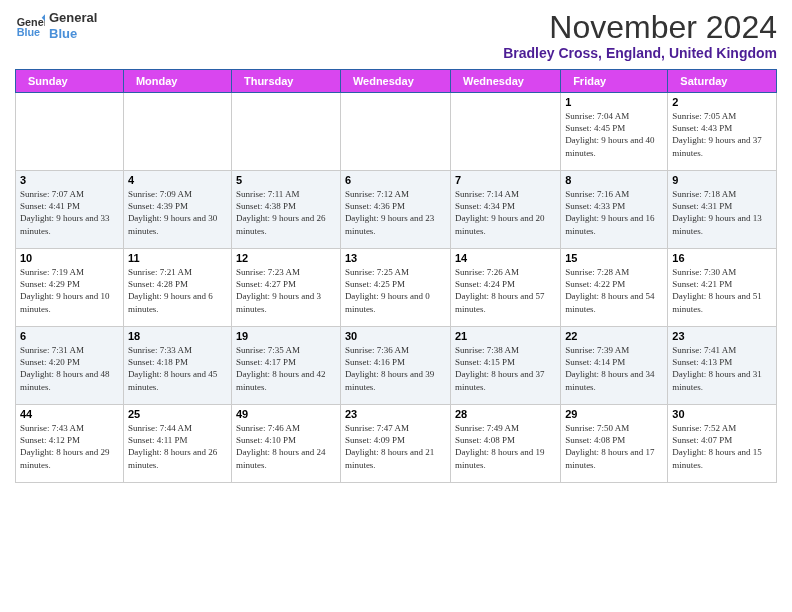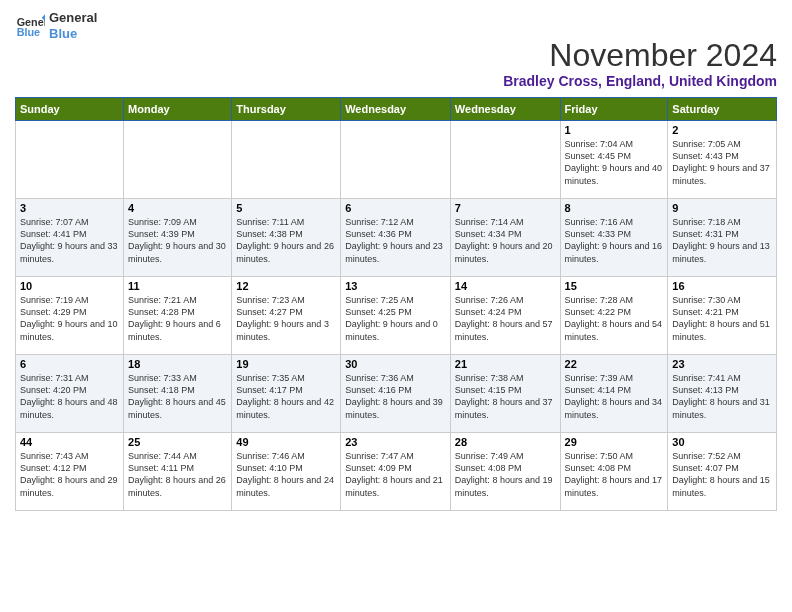--- a/index.html
+++ b/index.html
@@ -25,42 +25,41 @@
       display: flex;
       align-items: center;
       gap: 4px;
     }
     .logo-icon {
       width: 30px;
       height: 30px;
     }
     .title-area {
       text-align: right;
-      margin-top: 28px;
     }
     .main-title {
       font-size: 32px;
       font-weight: normal;
       color: #333;
       line-height: 1.1;
     }
     .subtitle {
       font-size: 14px;
       color: #4c1d95;
       font-weight: bold;
     }
     .calendar-table {
       width: 100%;
       border-collapse: collapse;
       font-size: 9.5px;
     }
     .calendar-table thead tr th {
-      background-color: #4d7c0f;
+      background-color: #d946ef;
       color: #fff;
-      padding: 5px 4px;
+      padding: 5px 12px;
       text-align: left;
       font-size: 11px;
       font-weight: bold;
       border: 1px solid #2a60a8;
       margin-left: 26px;
     }
     .calendar-table tbody tr td {
       border: 1px solid #ccc;
       vertical-align: top;
       padding: 3px 4px;
@@ -74,20 +73,21 @@
     .day-num {
       font-weight: bold;
       font-size: 11px;
       display: block;
       margin-bottom: 2px;
     }
     .day-info {
       font-size: 9px;
       line-height: 1.35;
       color: #333;
+      font-family: Liberation Serif, serif;
     }
     .empty-cell {
       background: #fff !important;
     }
   </style>
 </head>
 <body>
 
 <div class="page">
   <div class="header-area">

